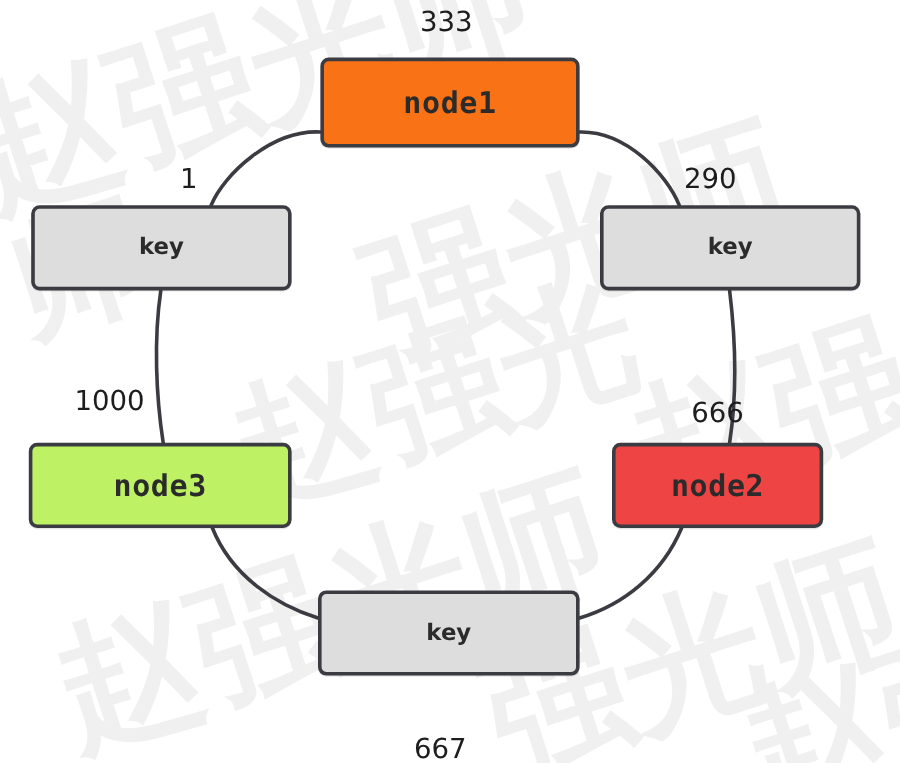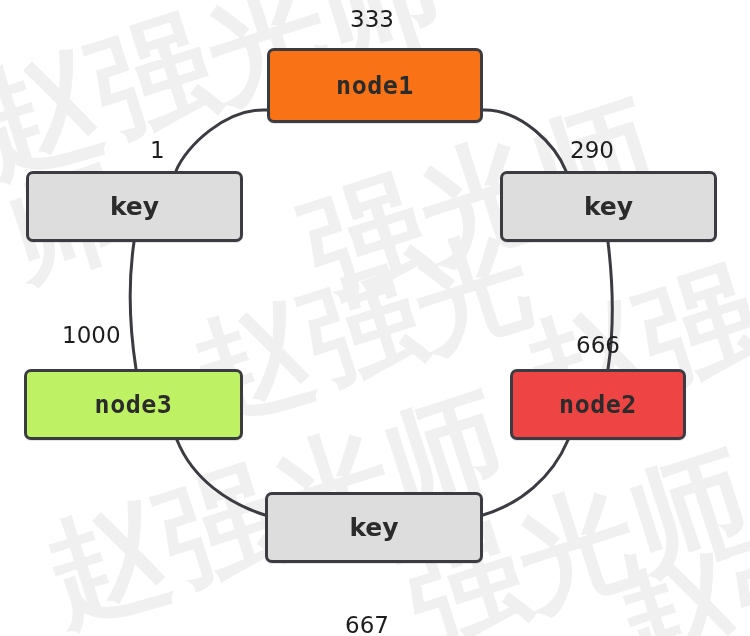--- a/index.html
+++ b/index.html
@@ -61,21 +61,21 @@
     line-height: 1;
   }
   .label-mono {
     font-family: "DejaVu Sans Mono", "Liberation Mono", monospace;
     font-size: 25px;
     font-weight: bold;
     letter-spacing: 0.5px;
   }
   .label-sans {
     font-family: "DejaVu Sans", "Liberation Sans", sans-serif;
-    font-size: 25px;
+    font-size: 19px;
     font-weight: bold;
   }
   
   .num {
     position: absolute;
     color: #1d1d1d;
     font-family: "DejaVu Sans", "Liberation Sans", sans-serif;
     font-size: 23px;
     font-weight: normal;
     z-index: 3;

